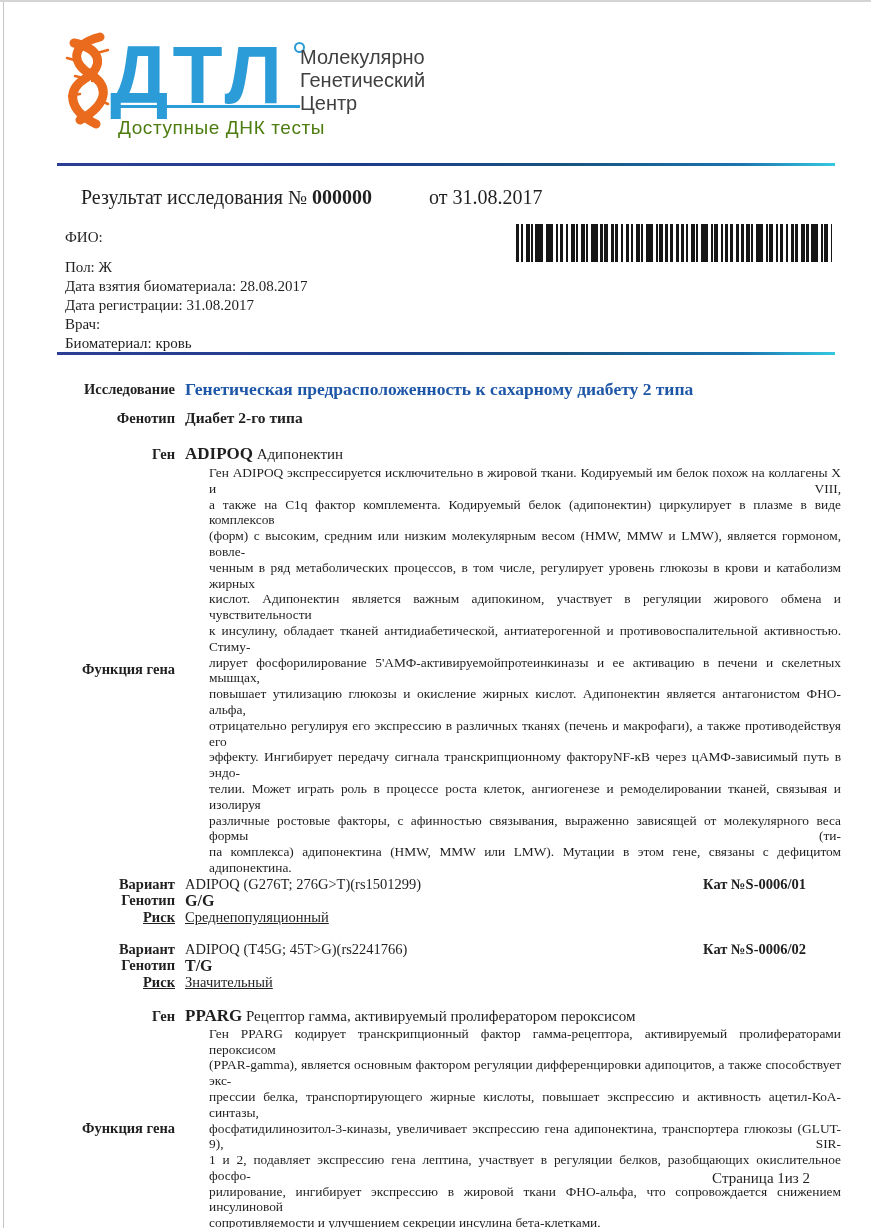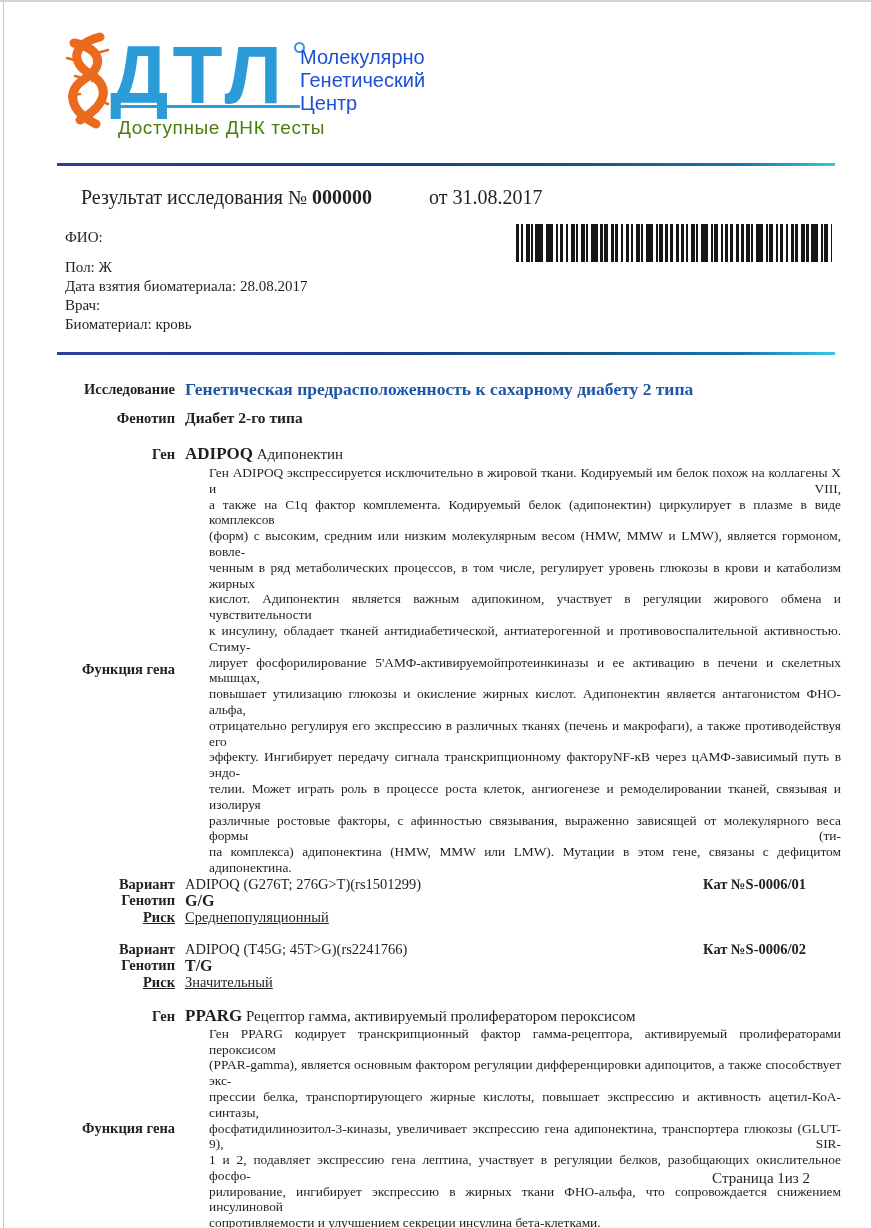--- a/index.html
+++ b/index.html
@@ -24,21 +24,21 @@
     font-weight:700;font-size:82px;line-height:1.45;letter-spacing:4px;
     color:#2B9CD8;
   }
   .regmark{
     position:absolute;left:232px;top:12px;width:7px;height:7px;
     border:2px solid #2B9CD8;border-radius:50%;
   }
   .tagline{
     position:absolute;left:238px;top:16px;
     font-family:"Liberation Sans","DejaVu Sans",sans-serif;
-    font-size:20px;line-height:23px;color:#1d4ed8;
+    font-size:20px;line-height:23px;color:#404040;
   }
   .logo-divider{position:absolute;left:50px;top:75px;width:188px;height:3px;background:#2B9CD8;}
   .logo-subtitle{
     position:absolute;left:56px;top:87px;
     font-family:"Liberation Sans","DejaVu Sans",sans-serif;
     font-size:19px;letter-spacing:0.6px;color:#4d7c0f;
   }
   
   .rule{position:absolute;left:57px;width:778px;height:3px;
     background:linear-gradient(90deg,#2c3f96 0%,#1e3c8c 40%,#17537f 65%,#1b74b0 88%,#35c8e0 100%);}
@@ -111,20 +111,21 @@
     <span>Результат исследования №</span>
     <b>000000</b>
     <span class="result-date">от 31.08.2017</span>
   </div>
 
   <div class="patient">
     <div>ФИО:</div>
     <div class="gap"></div>
     <div>Пол: Ж</div>
     <div>Дата взятия биоматериала: 28.08.2017</div>
+    <div>Дата регистрации: 31.08.2017</div>
     <div>Врач:</div>
     <div>Биоматериал: кровь</div>
   </div>
 
   <div class="barcode"></div>
 
   <div class="rule rule2"></div>
 
   <div class="main">
 
@@ -202,21 +203,21 @@
     </div>
 
     <div class="row func">
       <div class="lbl">Функция гена</div>
       <div class="val">
         <div class="jline">Ген PPARG кодирует транскрипционный фактор гамма-рецептора, активируемый пролифераторами пероксисом</div>
         <div class="jline">(PPAR-gamma), является основным фактором регуляции дифференцировки адипоцитов, а также способствует экс-</div>
         <div class="jline">прессии белка, транспортирующего жирные кислоты, повышает экспрессию и активность ацетил-КоА-синтазы,</div>
         <div class="jline">фосфатидилинозитол-3-киназы, увеличивает экспрессию гена адипонектина, транспортера глюкозы (GLUT-9), SIR-</div>
         <div class="jline">1 и 2, подавляет экспрессию гена лептина, участвует в регуляции белков, разобщающих окислительное фосфо-</div>
-        <div class="jline">рилирование, ингибирует экспрессию в жирных ткани ФНО-альфа, что сопровождается снижением инсулиновой</div>
+        <div class="jline">рилирование, ингибирует экспрессию в жировой ткани ФНО-альфа, что сопровождается снижением инсулиновой</div>
         <div class="jline lastline">сопротивляемости и улучшением секреции инсулина бета-клетками.</div>
       </div>
     </div>
 
     <div class="row row-variant">
       <div class="lbl">Вариант</div>
       <div class="val" style="width:auto">Pro12Ala; P12A</div>
       <div class="kat">Кат №S-0124/01</div>
     </div>
     <div class="row row-genotype">

